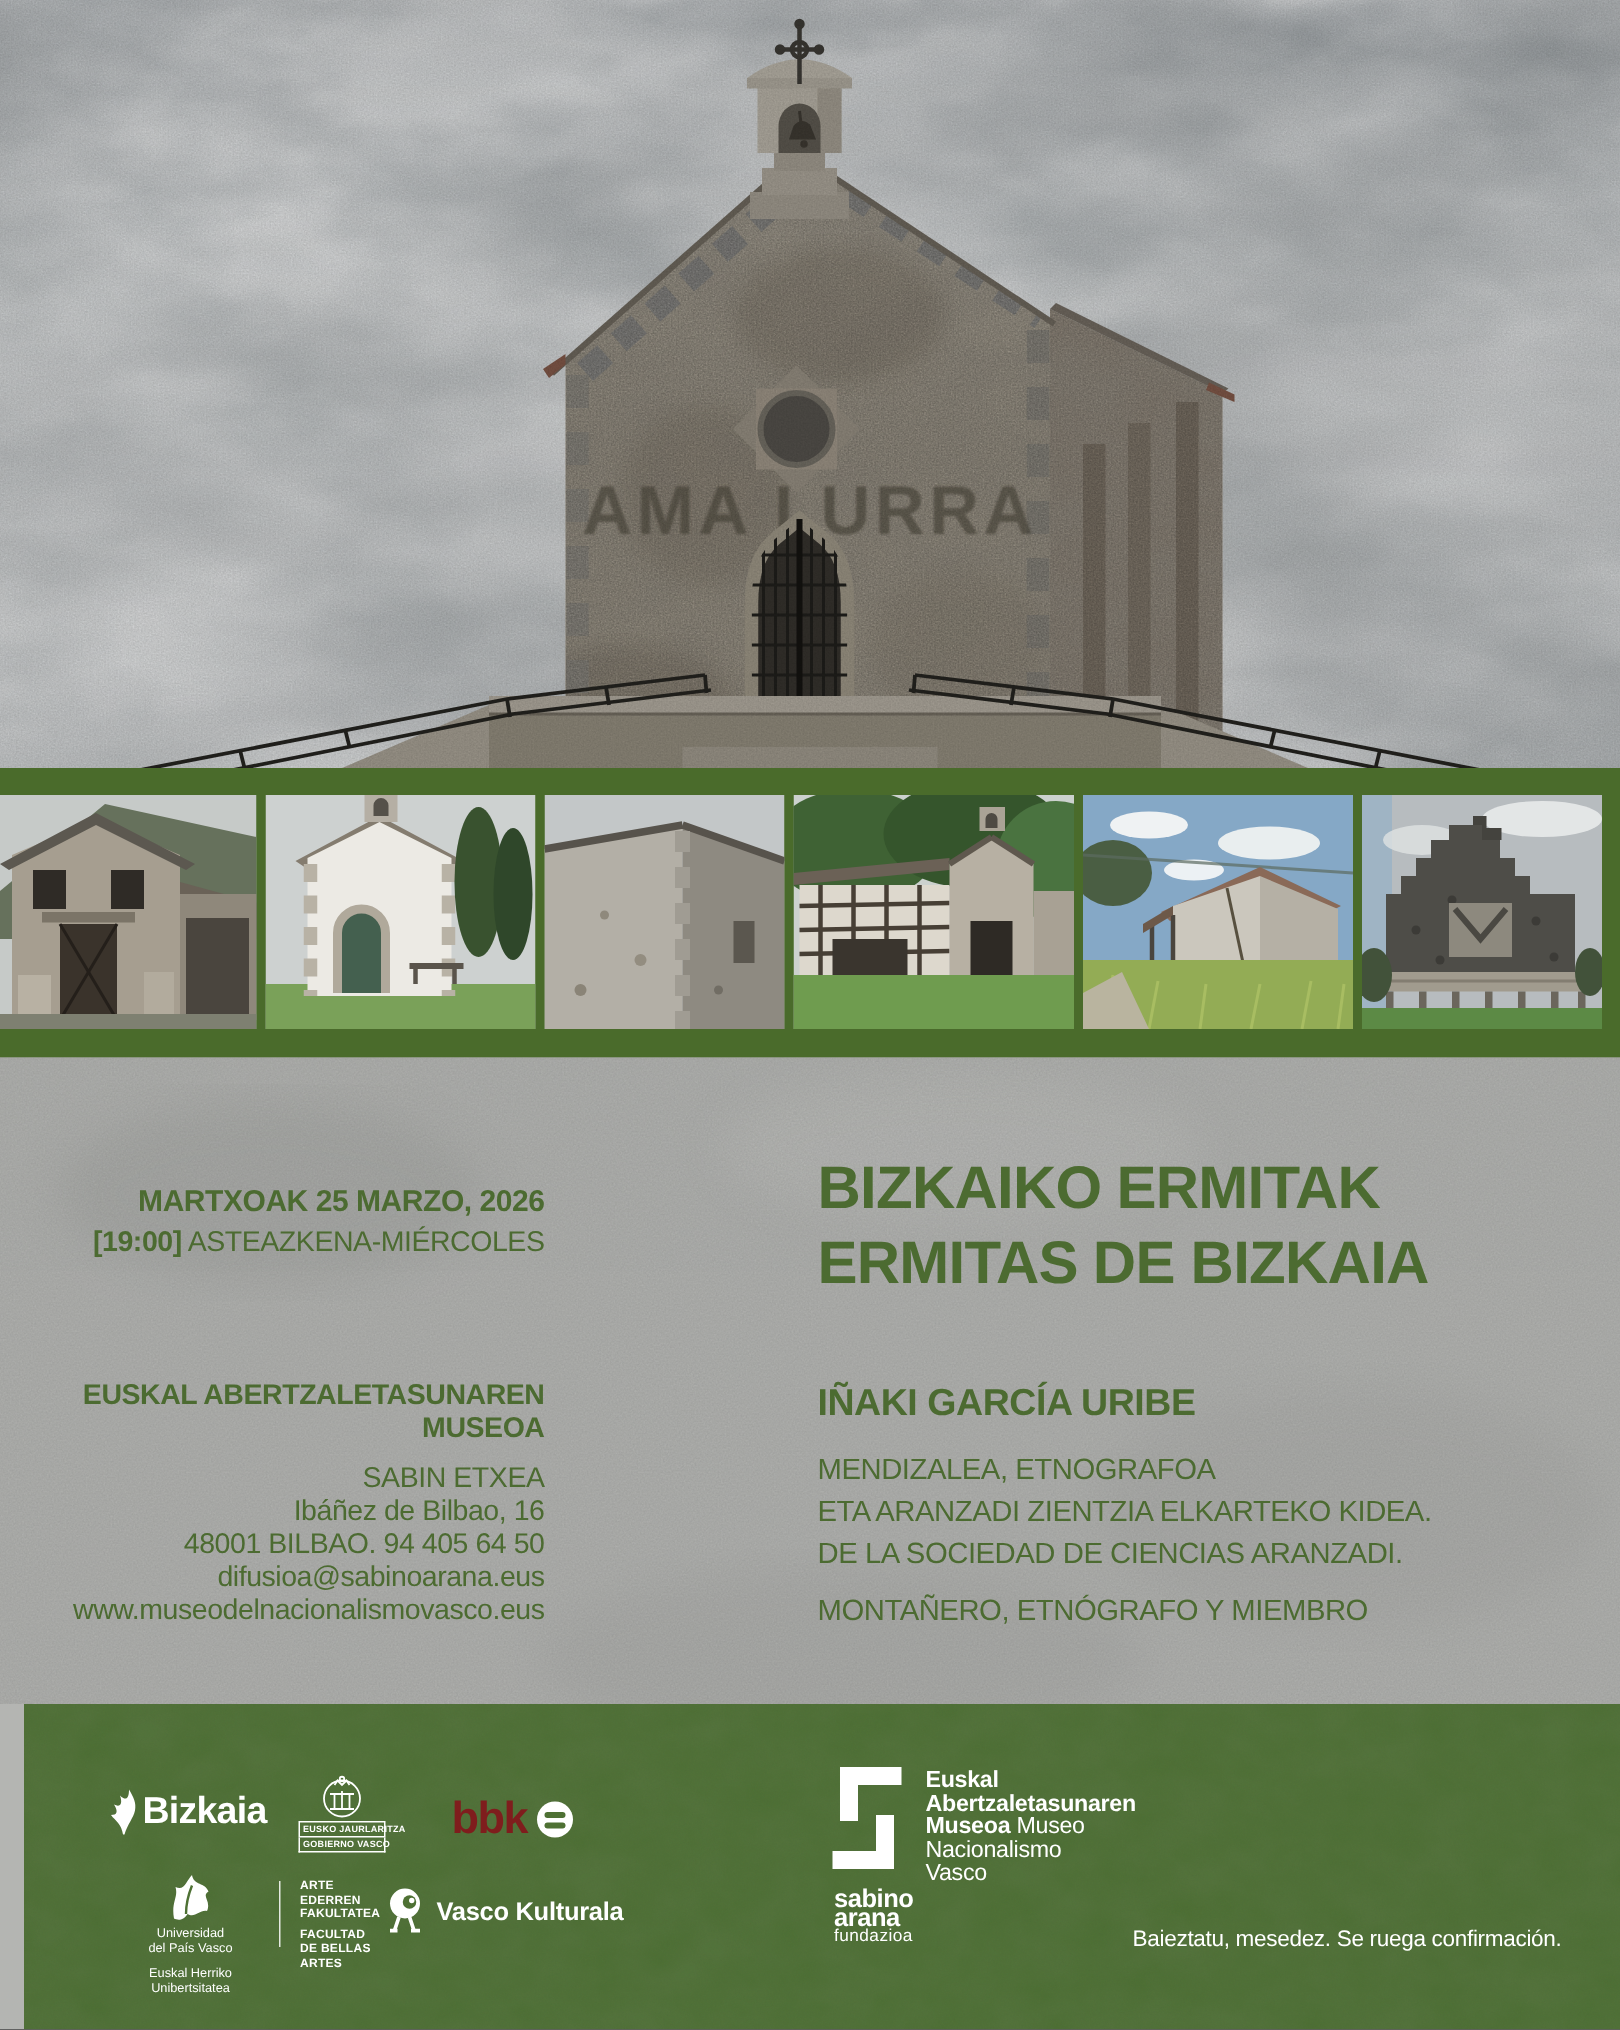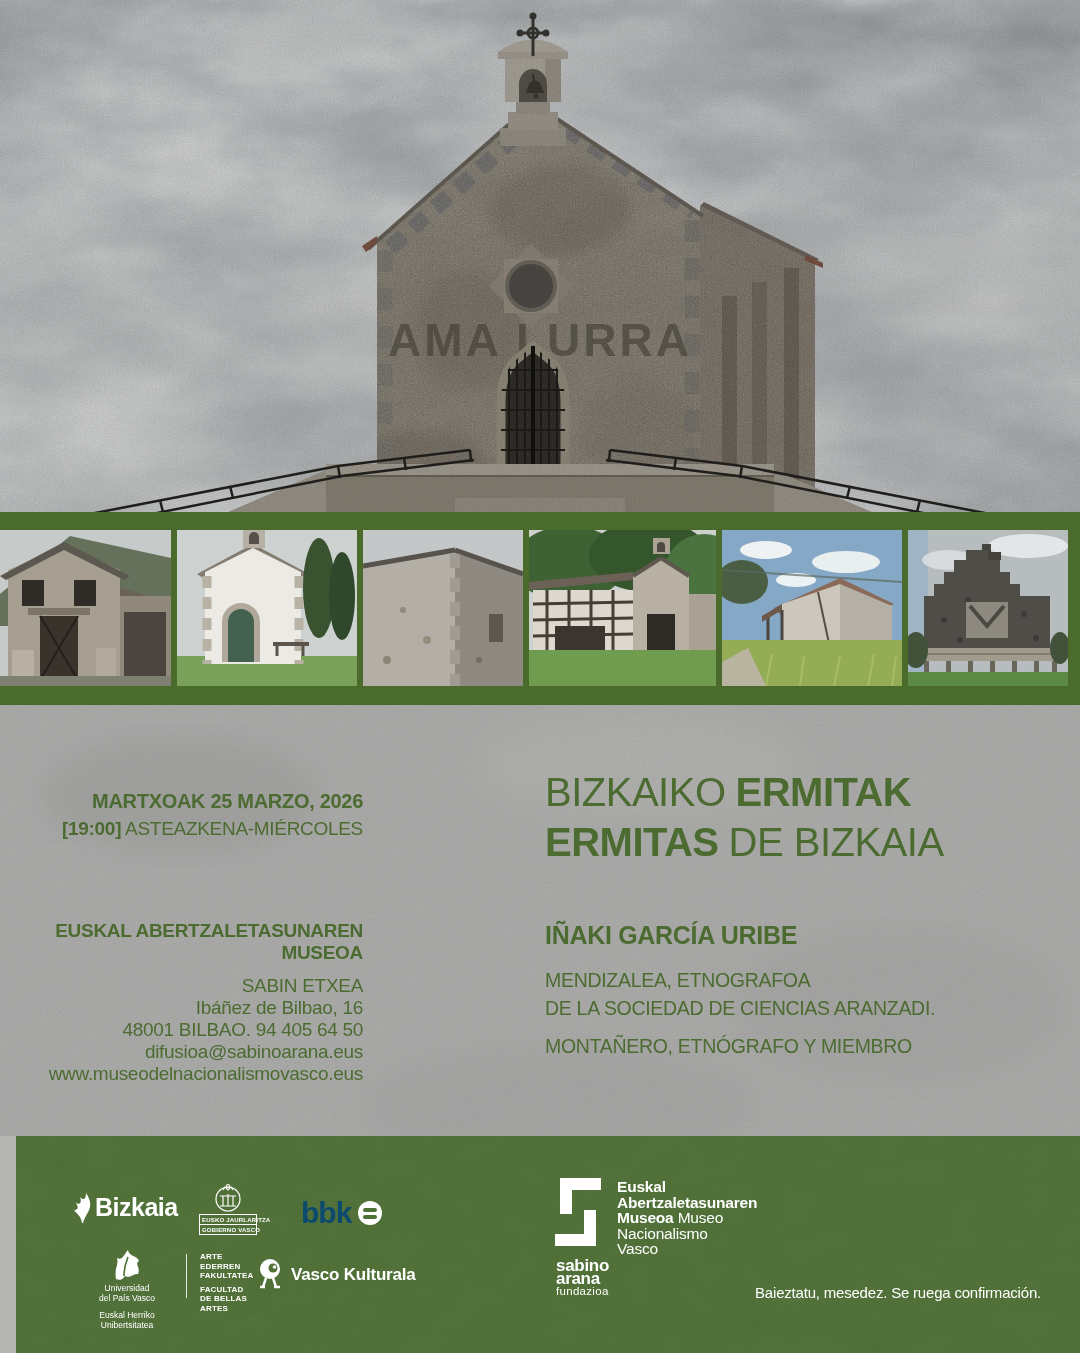--- a/index.html
+++ b/index.html
@@ -21,33 +21,33 @@
   .date-block .d1{font-size:20px;font-weight:bold;white-space:nowrap;}
   .date-block .d2{font-size:19px;margin-top:5px;white-space:nowrap;}
   .date-block .d2 .b{font-weight:bold;}
   .venue-block{position:absolute;right:717px;top:215px;text-align:right;letter-spacing:-.3px;
                font-size:19px;line-height:22px;white-space:nowrap;}
   .venue-block .vb{font-weight:bold;}
   .venue-block .gap{height:11px;}
   .title-block{position:absolute;left:545px;top:62px;font-size:40px;line-height:50px;
                letter-spacing:-.5px;white-space:nowrap;}
   .title-block .bd{font-weight:bold;}
-  .title-block .lt{font-weight:normal;}
+  .title-block .lt{font-weight:bold;}
   .title-block .sp{display:inline-block;width:10px;}
   .speaker-block{position:absolute;left:545px;top:216px;letter-spacing:-.3px;}
   .speaker-block .name{font-size:25px;font-weight:bold;margin-bottom:16px;white-space:nowrap;}
   .speaker-block .bio{font-size:19.5px;line-height:28px;white-space:nowrap;}
   .speaker-block .grp{margin-top:10px;}
   .logo-bizkaia{position:absolute;left:55px;top:54px;display:flex;align-items:center;}
   .logo-bizkaia .wm{color:#fff;font-size:25px;font-weight:bold;letter-spacing:-.5px;margin-left:2px;}
   .logo-gov{position:absolute;left:183px;top:46px;width:58px;text-align:center;color:#fff;}
   .logo-gov .bx{border:1px solid #fff;font-size:6px;font-weight:bold;letter-spacing:.2px;
                 padding:1.5px 2px;white-space:nowrap;}
   .logo-gov .bx2{border-top:none;}
-  .logo-bbk{position:absolute;left:285px;top:60px;display:flex;align-items:center;color:#0c4a6e;justify-content:flex-end;}
+  .logo-bbk{position:absolute;left:285px;top:60px;display:flex;align-items:center;color:#7f1d1d;justify-content:flex-end;}
   .logo-bbk .wm{font-size:30px;font-weight:bold;letter-spacing:-1px;margin-right:6px;}
   .logo-upv{position:absolute;left:58px;top:112px;width:106px;text-align:center;color:#fff;}
   .logo-upv .caps{display:flex;justify-content:center;gap:7px;font-size:8.5px;line-height:10px;margin-top:3px;flex-direction:column;}
   .vdiv{position:absolute;left:170px;top:118px;width:1px;height:44px;background:rgba(255,255,255,.85);}
   .logo-fa{position:absolute;left:184px;top:116px;color:#fff;font-size:8px;font-weight:bold;
            line-height:9.5px;letter-spacing:.2px;}
   .logo-fa .g2{margin-top:4px;}
   .logo-agiri{position:absolute;left:242px;top:122px;display:flex;align-items:center;color:#fff;}
   .logo-agiri .wm{font-size:17px;font-weight:bold;margin-left:7px;letter-spacing:-.2px;}
   .logo-museum{position:absolute;left:538px;top:40px;display:flex;color:#fff;}
@@ -421,20 +421,21 @@
         <span class="lt">BIZKAIKO</span><span class="sp"></span><span class="bd">ERMITAK</span>
       </div>
       <div>
         <span class="bd">ERMITAS</span><span class="sp"></span><span class="lt">DE BIZKAIA</span>
       </div>
     </div>
 
     <div class="speaker-block green">
       <div class="name">IÑAKI GARCÍA URIBE</div>
       <div class="bio">MENDIZALEA, ETNOGRAFOA</div>
+      <div class="bio">ETA ARANZADI ZIENTZIA ELKARTEKO KIDEA.</div>
       <div class="bio">DE LA SOCIEDAD DE CIENCIAS ARANZADI.</div>
       <div class="bio grp">MONTAÑERO, ETNÓGRAFO Y MIEMBRO</div>
     </div>
   </section>
 
   <footer class="footer">
     <svg class="texture" width="1080" height="217" viewBox="0 0 1080 217">
       <defs>
         <filter id="f-mottle">
           <feTurbulence type="fractalNoise" baseFrequency="0.03 0.04" numOctaves="4" seed="17"></feTurbulence>

